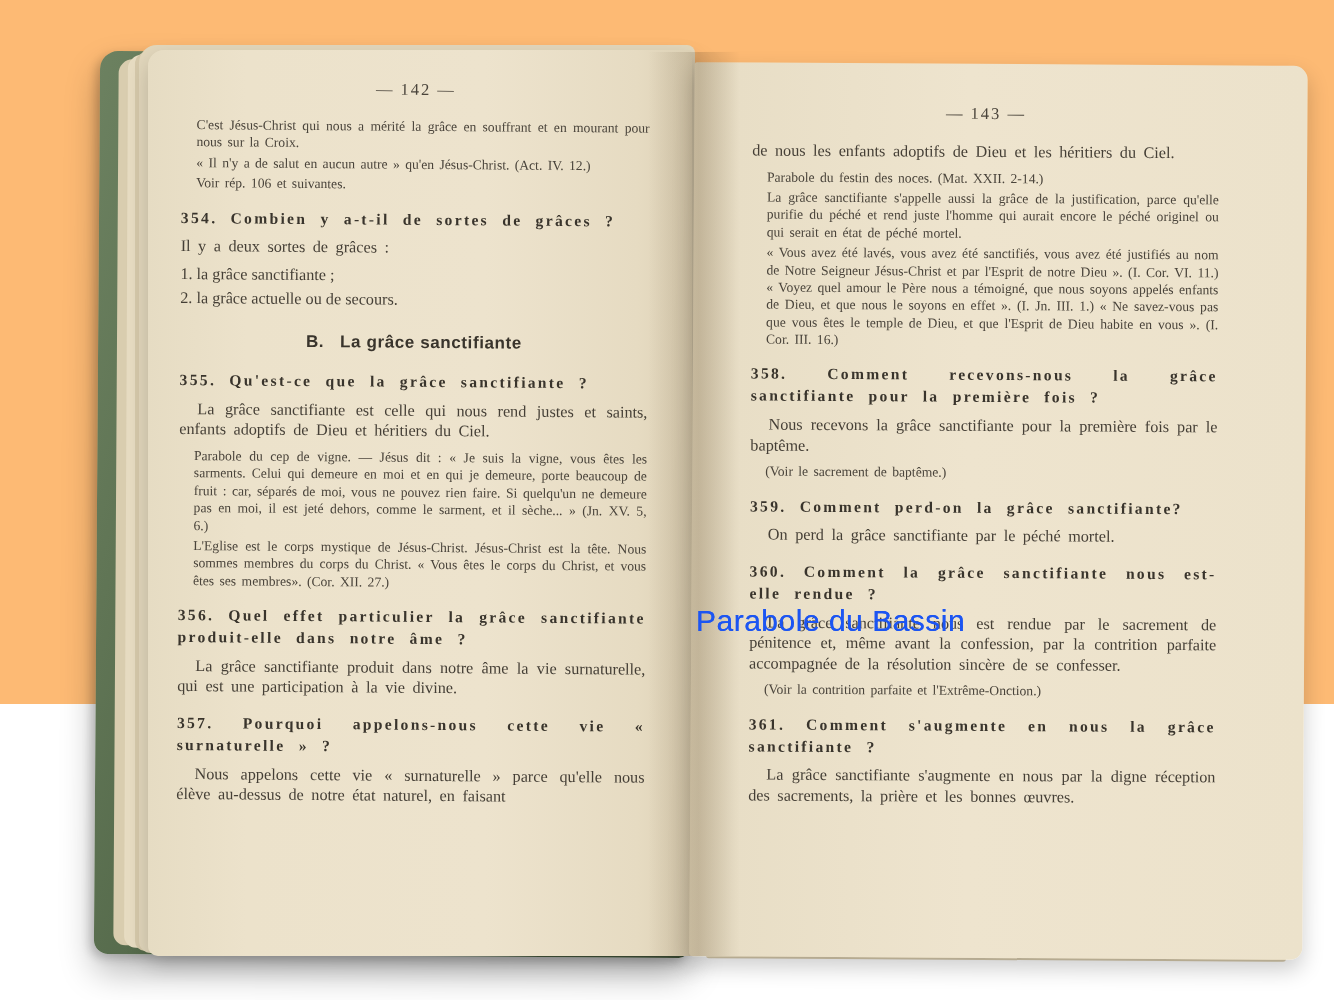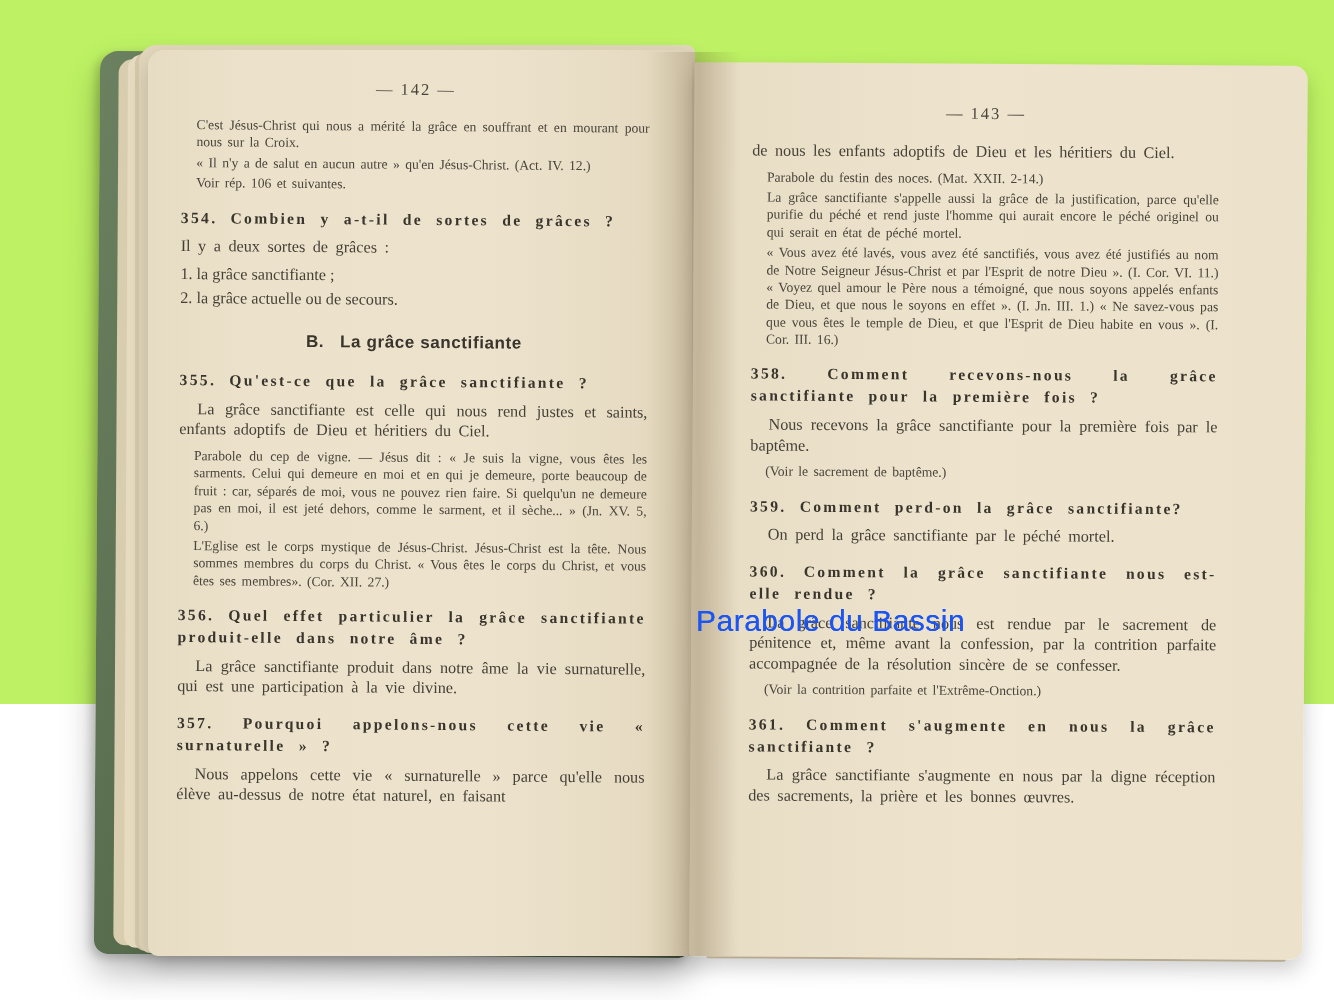--- a/index.html
+++ b/index.html
@@ -1,16 +1,16 @@
 <!DOCTYPE html>
 <html lang="fr"><head>
 <meta charset="utf-8">
 <style>
   html,body{margin:0;padding:0;background:#ffffff;width:1334px;height:1000px;overflow:hidden;}
-  .scene{position:relative;width:1334px;height:704px;background:#bef264;
+  .scene{position:relative;width:1334px;height:704px;background:#fdba74;
          font-family:"Liberation Serif","DejaVu Serif",serif;}
   
   .cover{position:absolute;left:97px;top:53px;width:595px;height:903px;z-index:1;
          background:linear-gradient(105deg,#6c8160 0%,#556a4b 35%,#46583e 70%,#3c4c34 100%);
          border-radius:18px 10px 10px 14px;transform:rotate(.4deg);
          box-shadow:0 18px 34px rgba(0,0,0,.28), -4px 4px 10px rgba(0,0,0,.18);}
   .edge1{position:absolute;left:116px;top:61px;width:572px;height:886px;z-index:2;
          background:#d9cdaf;border-radius:14px 6px 6px 12px;transform:rotate(.35deg);}
   .edge2{position:absolute;left:126px;top:56px;width:562px;height:893px;z-index:3;
          background:#e7dcc2;border-radius:14px 6px 6px 12px;transform:rotate(.25deg);}

